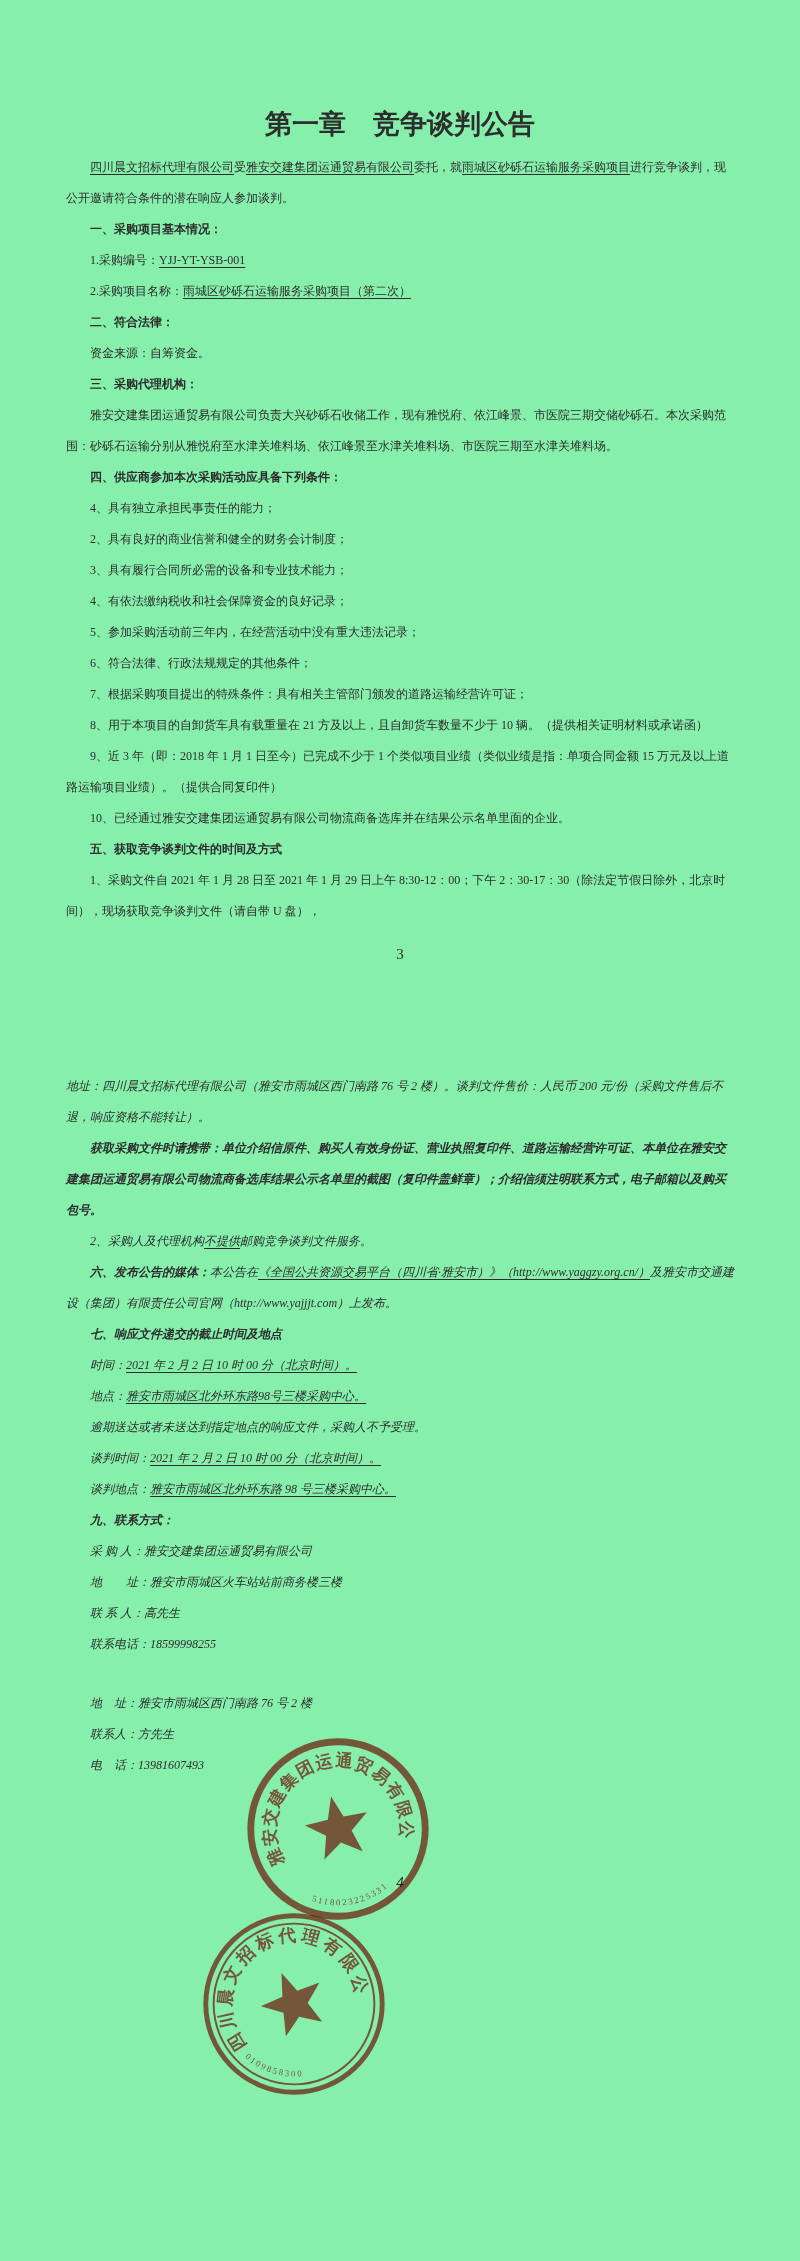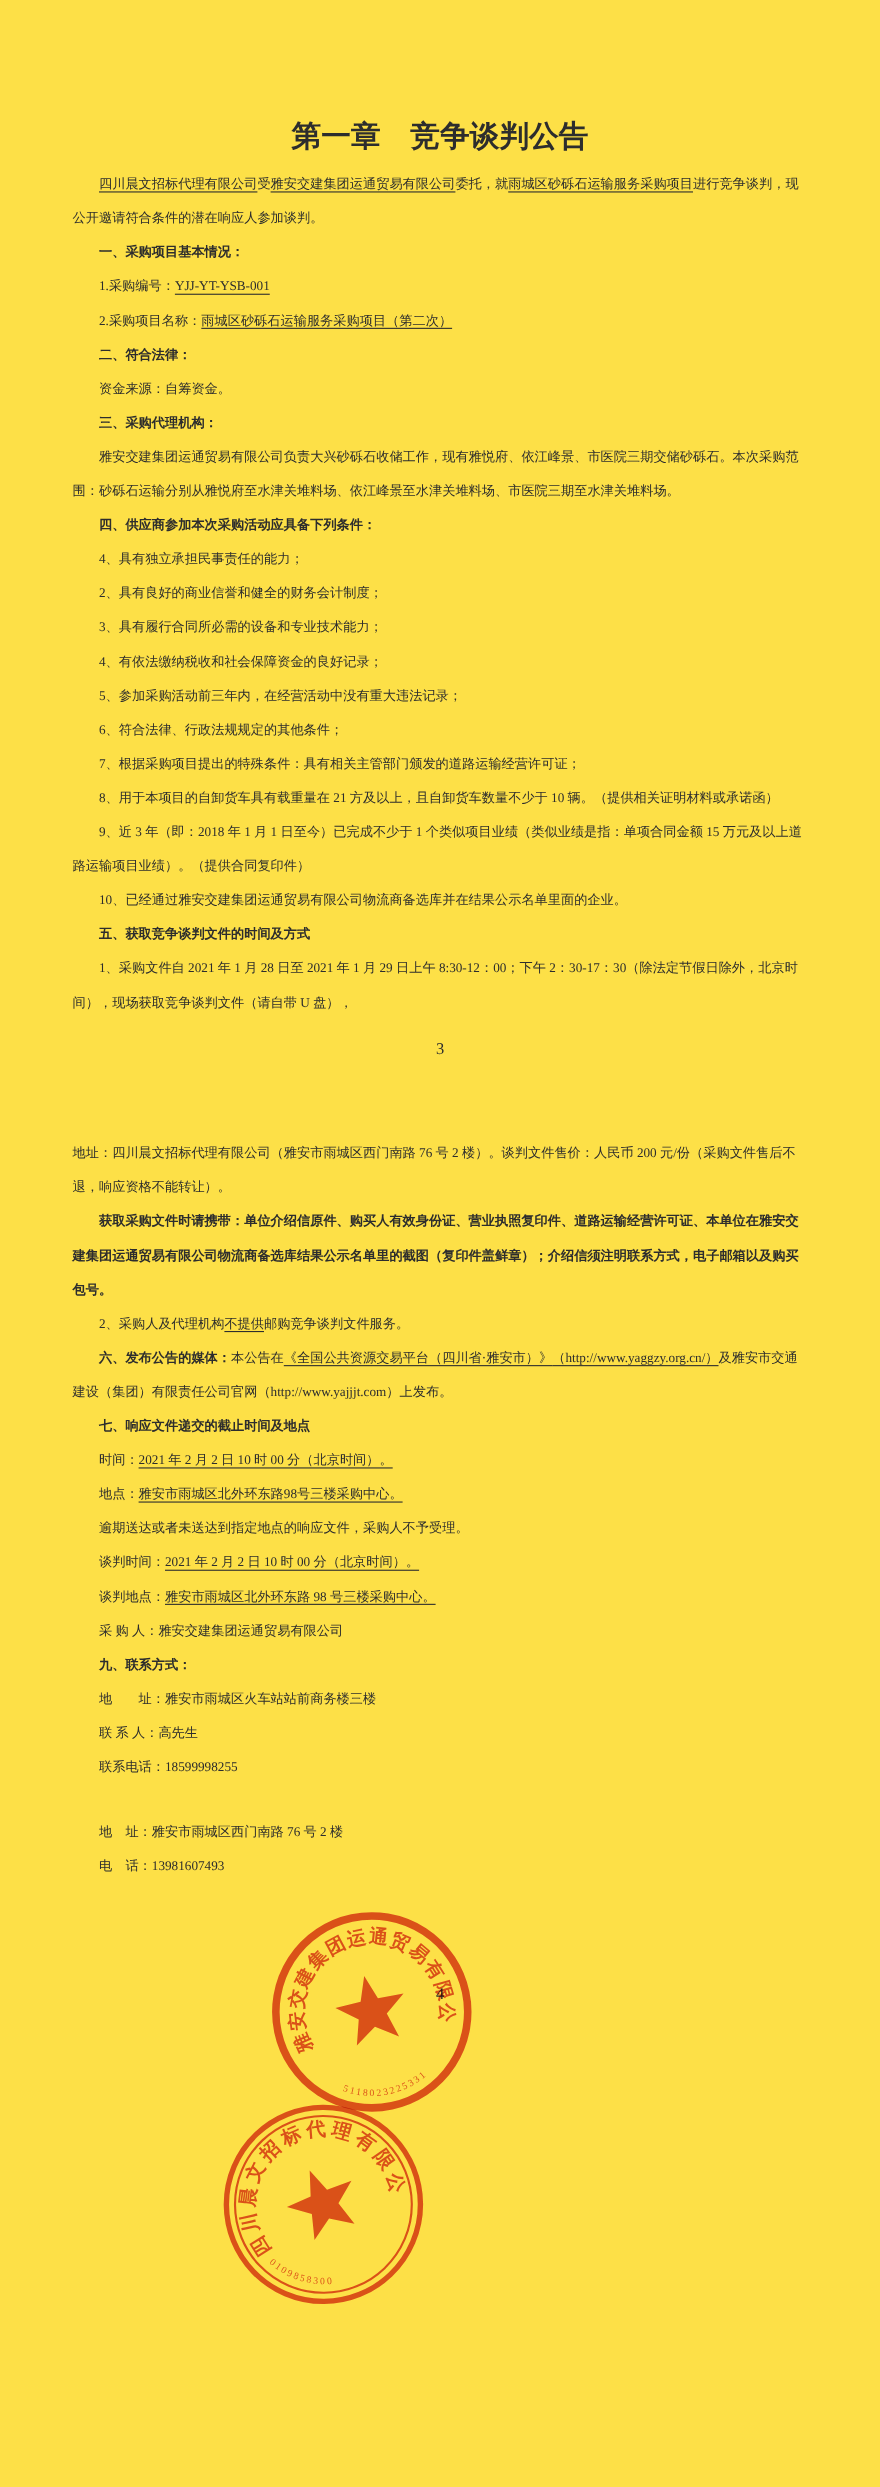--- a/index.html
+++ b/index.html
@@ -1,31 +1,31 @@
 <!DOCTYPE html>
 <html><head>
 <meta charset="utf-8">
 <style>
   html,body{margin:0;padding:0;background:#ffffff;}
   .sheet{
     position:relative;width:800px;height:2261px;overflow:hidden;
-    background:#fde047;color:#2d2d2d;
+    background:#86efac;color:#2d2d2d;
     font-family:"Liberation Serif","DejaVu Serif",serif;
   }
   .content{padding:0 66px;}
   .title{
     font-size:27px;font-weight:bold;text-align:center;
     padding-top:104px;line-height:40px;margin:0 0 8px 0;
   }
   p{margin:0;font-size:12px;line-height:31px;}
   .ind{text-indent:2em;}
   .b{font-weight:bold;}
   .u{text-decoration:underline;text-underline-offset:3px;}
   .pageno{text-align:center;font-size:15px;line-height:30px;margin-top:12px;}
-  .page2{margin-top:64px;}
+  .page2{margin-top:102px;font-style:italic;}
   .agent-block{margin-top:28px;}
   .pageno-4{margin-top:86px;}
   .stamp{
     position:absolute;width:196px;height:196px;
     opacity:.82;mix-blend-mode:multiply;color:#d5382e;
     pointer-events:none;
   }
   .stamp-buyer{left:240px;top:1731px;transform:rotate(-12deg);}
   .stamp-agent{left:196px;top:1906px;transform:rotate(-22deg);}
   .stamp svg{width:100%;height:100%;}
@@ -77,28 +77,29 @@
     <p class="ind"><span class="b">六、发布公告的媒体：</span><span>本公告在</span><span class="u">《全国公共资源交易平台（四川省·雅安市）》</span><span class="u">（http://www.yaggzy.org.cn/）</span><span>及雅安市交通建设（集团）有限责任公司官网（http://www.yajjjt.com）上发布。</span></p>
 
     <p class="ind b">七、响应文件递交的截止时间及地点</p>
     <p class="ind"><span>时间：</span><span class="u">2021 年 2 月 2 日 10 时 00 分（北京时间）。</span></p>
     <p class="ind"><span>地点：</span><span class="u">雅安市雨城区北外环东路98号三楼采购中心。</span></p>
     <p class="ind">逾期送达或者未送达到指定地点的响应文件，采购人不予受理。</p>
 
     <p class="ind"><span>谈判时间：</span><span class="u">2021 年 2 月 2 日 10 时 00 分（北京时间）。</span></p>
     <p class="ind"><span>谈判地点：</span><span class="u">雅安市雨城区北外环东路 98 号三楼采购中心。</span></p>
 
+    <p class="ind b">九、联系方式：</p>
     <p class="ind">采 购 人：雅安交建集团运通贸易有限公司</p>
-    <p class="ind b">九、联系方式：</p>
     <p class="ind">地　　址：雅安市雨城区火车站站前商务楼三楼</p>
     <p class="ind">联 系 人：高先生</p>
     <p class="ind">联系电话：18599998255</p>
 
     <div class="agent-block">
       <p class="ind">地　址：雅安市雨城区西门南路 76 号 2 楼</p>
+      <p class="ind">联系人：方先生</p>
       <p class="ind">电　话：13981607493</p>
     </div>
 
     <p class="pageno pageno-4">4</p>
   </div>
 
   <div class="stamp stamp-buyer">
     <svg viewBox="0 0 200 200">
       <circle cx="100" cy="100" r="89" fill="none" stroke="currentColor" stroke-width="7"></circle>
       <polygon fill="currentColor" points="100,66 108.2,88.7 132.3,89.5 113.3,104.3 120,127.5 100,114 80,127.5 86.7,104.3 67.7,89.5 91.8,88.7"></polygon>

